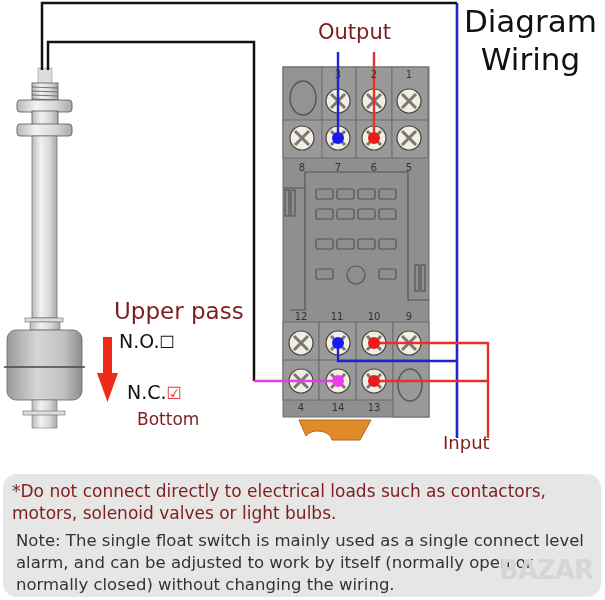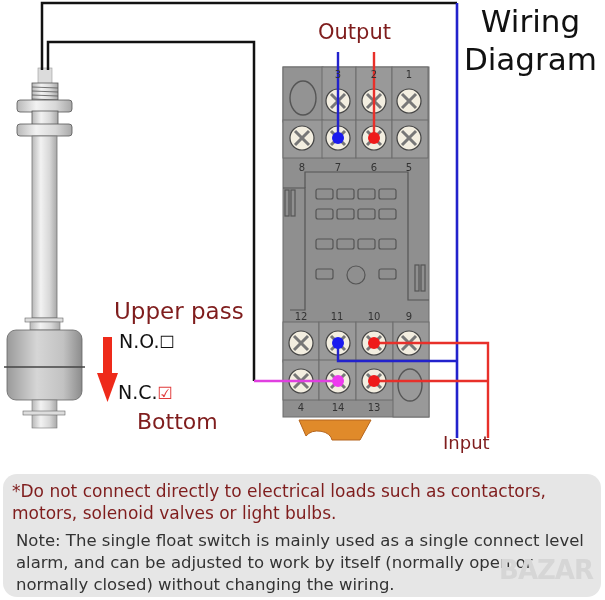--- a/index.html
+++ b/index.html
@@ -221,31 +221,31 @@
     <text x="374" y="411">13</text>
   </g>
 
   <g>
     <rect x="103" y="337" width="9" height="38" fill="#ee2a1a"></rect>
     <polygon points="97,373 118,373 107.5,402" fill="#ee2a1a"></polygon>
   </g>
 </svg>
 
 <div class="title">
+  <div>Diagram</div>
   <div>Wiring</div>
-  <div>Diagram</div>
 </div>
 
 <div class="lbl-red" style="left:318px; top:20px; font-size:21px;">Output</div>
 <div class="lbl-red" style="left:443px; top:432px; font-size:18px;">Input</div>
 <div class="lbl-red" style="left:114px; top:298px; font-size:23px;">Upper pass</div>
-<div class="lbl-red" style="left:137px; top:409px; font-size:22px;">Bottom</div>
+<div class="lbl-red" style="left:137px; top:409px; font-size:17px;">Bottom</div>
 <div class="lbl-black" style="left:119px; top:330px; font-size:19px;">
   <span>N.O.</span><span style="font-size:17px;">☐</span>
 </div>
-<div class="lbl-black" style="left:118px; top:381px; font-size:19px;">
+<div class="lbl-black" style="left:127px; top:381px; font-size:19px;">
   <span>N.C.</span><span style="font-size:17px; color:#e03a3a;">☑</span>
 </div>
 
 <div class="note-box"></div>
 <div class="warn">*Do not connect directly to electrical loads such as contactors, motors, solenoid valves or light bulbs.</div>
 <div class="note">Note: The single float switch is mainly used as a single connect level alarm, and can be adjusted to work by itself (normally open or normally closed) without changing the wiring.</div>
 <div class="wm">BAZAR</div>
 
 </body></html>

